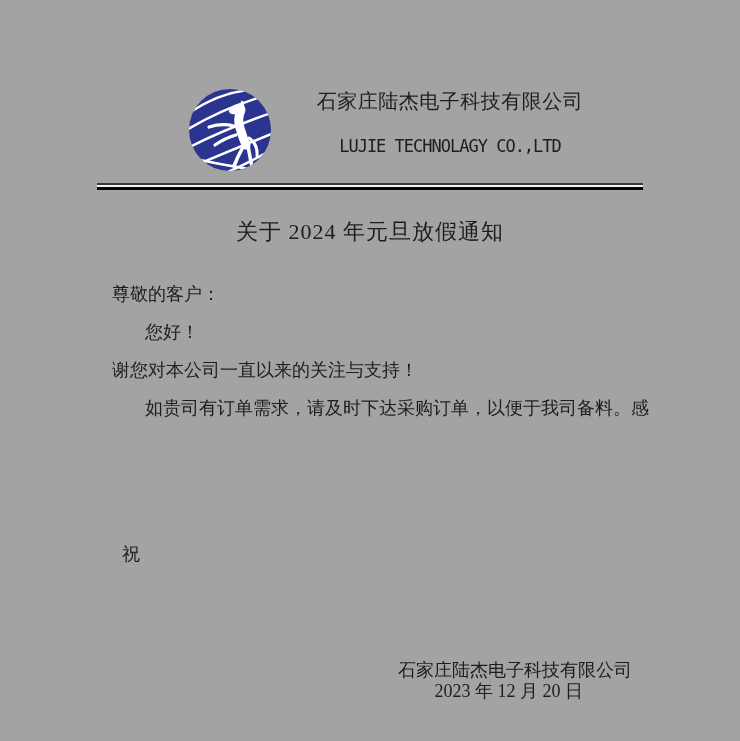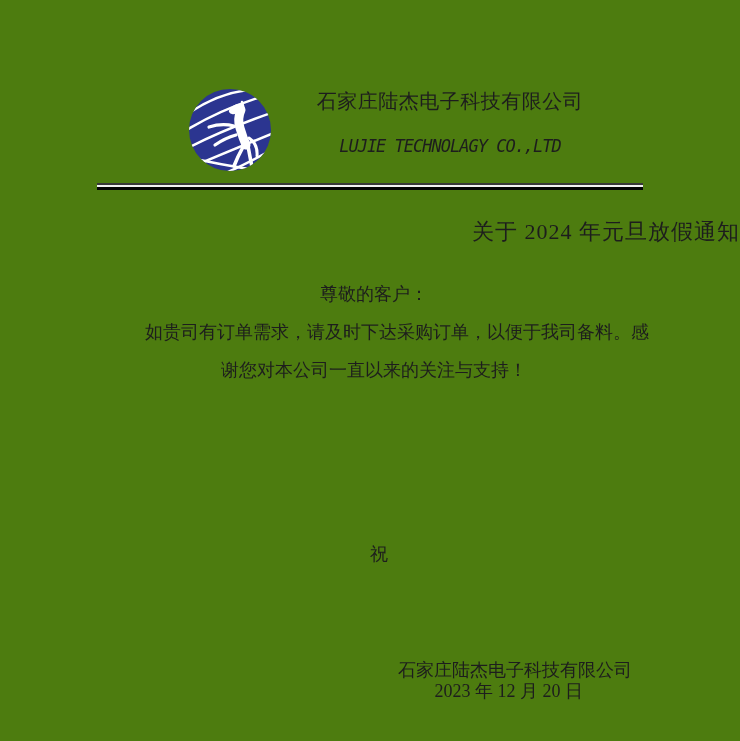--- a/index.html
+++ b/index.html
@@ -1,39 +1,39 @@
 <!DOCTYPE html>
 <html><head>
 <meta charset="utf-8">
 <style>
   html,body{margin:0;padding:0;background:#ffffff;}
   .page{
     position:relative;
     width:740px;height:741px;
-    background:#4d7c0f;
+    background:#a3a3a3;
     overflow:hidden;
     font-family:"Liberation Serif","DejaVu Serif",serif;
     color:#1d1d1d;
   }
   
   .logo{position:absolute;left:188px;top:88px;width:84px;height:84px;}
   .header-text{position:absolute;left:310px;top:86px;width:280px;text-align:center;}
   .company-cn{font-size:20px;line-height:30px;letter-spacing:.5px;white-space:nowrap;}
   .company-en{margin-top:18px;font-family:"DejaVu Sans Mono","Liberation Mono",monospace;
-              font-size:17px;line-height:24px;letter-spacing:-1px;white-space:nowrap;font-style:italic;}
+              font-size:17px;line-height:24px;letter-spacing:-1px;white-space:nowrap;}
   .divider{
     position:absolute;left:97px;top:183px;width:546px;height:2px;
     border-top:2px solid #383838;border-bottom:3px solid #060606;background:#f2f2f2;
   }
   
-  .title{position:absolute;left:0;top:213px;width:740px;text-align:right;
+  .title{position:absolute;left:0;top:213px;width:740px;text-align:center;
          font-size:22px;line-height:37px;letter-spacing:1px;}
   
   .body-block{position:absolute;left:112px;top:275px;width:524px;}
-  .line{font-size:18px;line-height:38px;white-space:nowrap;text-align:center;}
+  .line{font-size:18px;line-height:38px;white-space:nowrap;}
   .ind-0{padding-left:0;}
   .ind-1{padding-left:33px;}
   .ind-2{padding-left:50px;}
   .ind-3{padding-left:10px;}
   .closing-block{position:absolute;left:112px;top:535px;width:524px;}
   
   .sig-company{position:absolute;left:112px;top:651px;width:531px;text-align:right;
                padding-right:0;font-size:18px;line-height:38px;}
   .sig-company .inner{padding-right:11px;}
   .sig-date{position:absolute;left:112px;top:672px;width:531px;text-align:right;
@@ -80,22 +80,23 @@
     <div class="company-cn">石家庄陆杰电子科技有限公司</div>
     <div class="company-en">LUJIE TECHNOLAGY CO.,LTD</div>
   </div>
 
   <div class="divider"></div>
 
   <div class="title">关于 2024 年元旦放假通知</div>
 
   <div class="body-block">
     <div class="line ind-0">尊敬的客户：</div>
+    <div class="line ind-1">您好！</div>
+    <div class="line ind-0">谢您对本公司一直以来的关注与支持！</div>
     <div class="line ind-1">如贵司有订单需求，请及时下达采购订单，以便于我司备料。感</div>
-    <div class="line ind-0">谢您对本公司一直以来的关注与支持！</div>
   </div>
 
   <div class="closing-block">
     <div class="line ind-3">祝</div>
   </div>
 
   <div class="sig-company">
     <span class="inner">石家庄陆杰电子科技有限公司</span>
   </div>
   <div class="sig-date">

